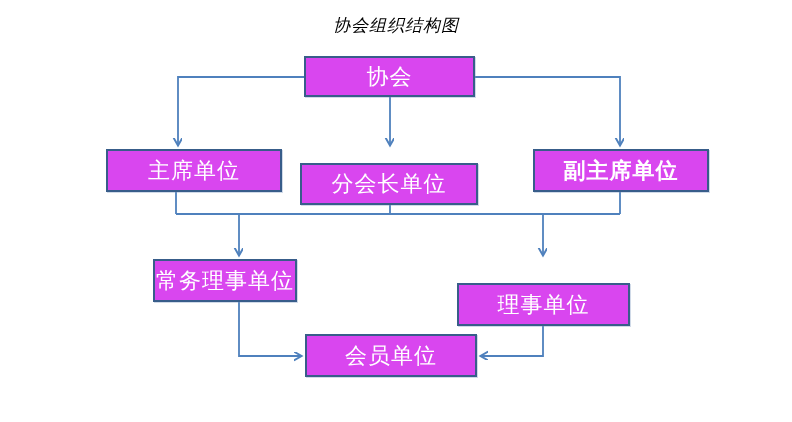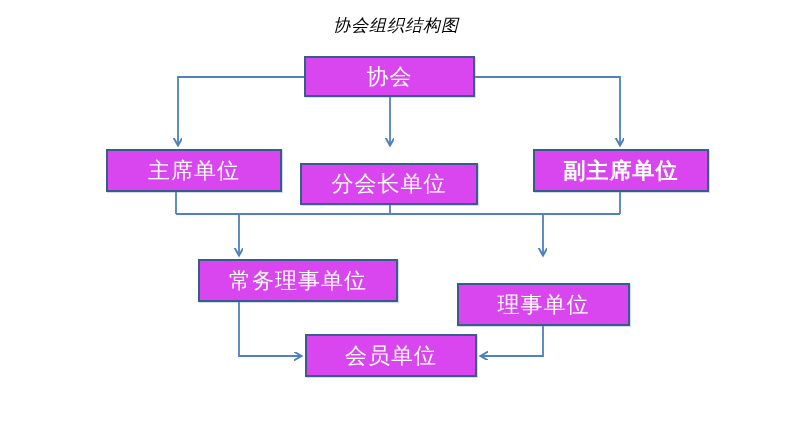--- a/index.html
+++ b/index.html
@@ -43,21 +43,21 @@
     display: flex;
     align-items: center;
     justify-content: center;
     letter-spacing: 1px;
     box-shadow: 1px 1px 0 rgba(120,150,190,0.35);
   }
   .n0 { left: 304px; top: 56px;  width: 171px; height: 41px; }
   .n1 { left: 106px;  top: 149px; width: 176px; height: 43px; }
   .n2 { left: 300px; top: 150px; width: 178px; height: 42px; margin-top: 13px; }
   .n3 { left: 533px; top: 149px; width: 176px; height: 43px; font-weight: bold; }
-  .n4 { left: 153px; top: 259px; width: 200px; height: 43px; margin-left: 45px; }
+  .n4 { left: 153px; top: 259px; width: 144px; height: 43px; }
   .n5 { left: 457px; top: 259px; width: 173px; height: 43px; margin-top: 24px; }
   .n6 { left: 305px; top: 334px; width: 172px; height: 43px; }
 </style>
 </head>
 <body>
 
 <div class="canvas">
 
   <div class="title">协会组织结构图</div>
 

